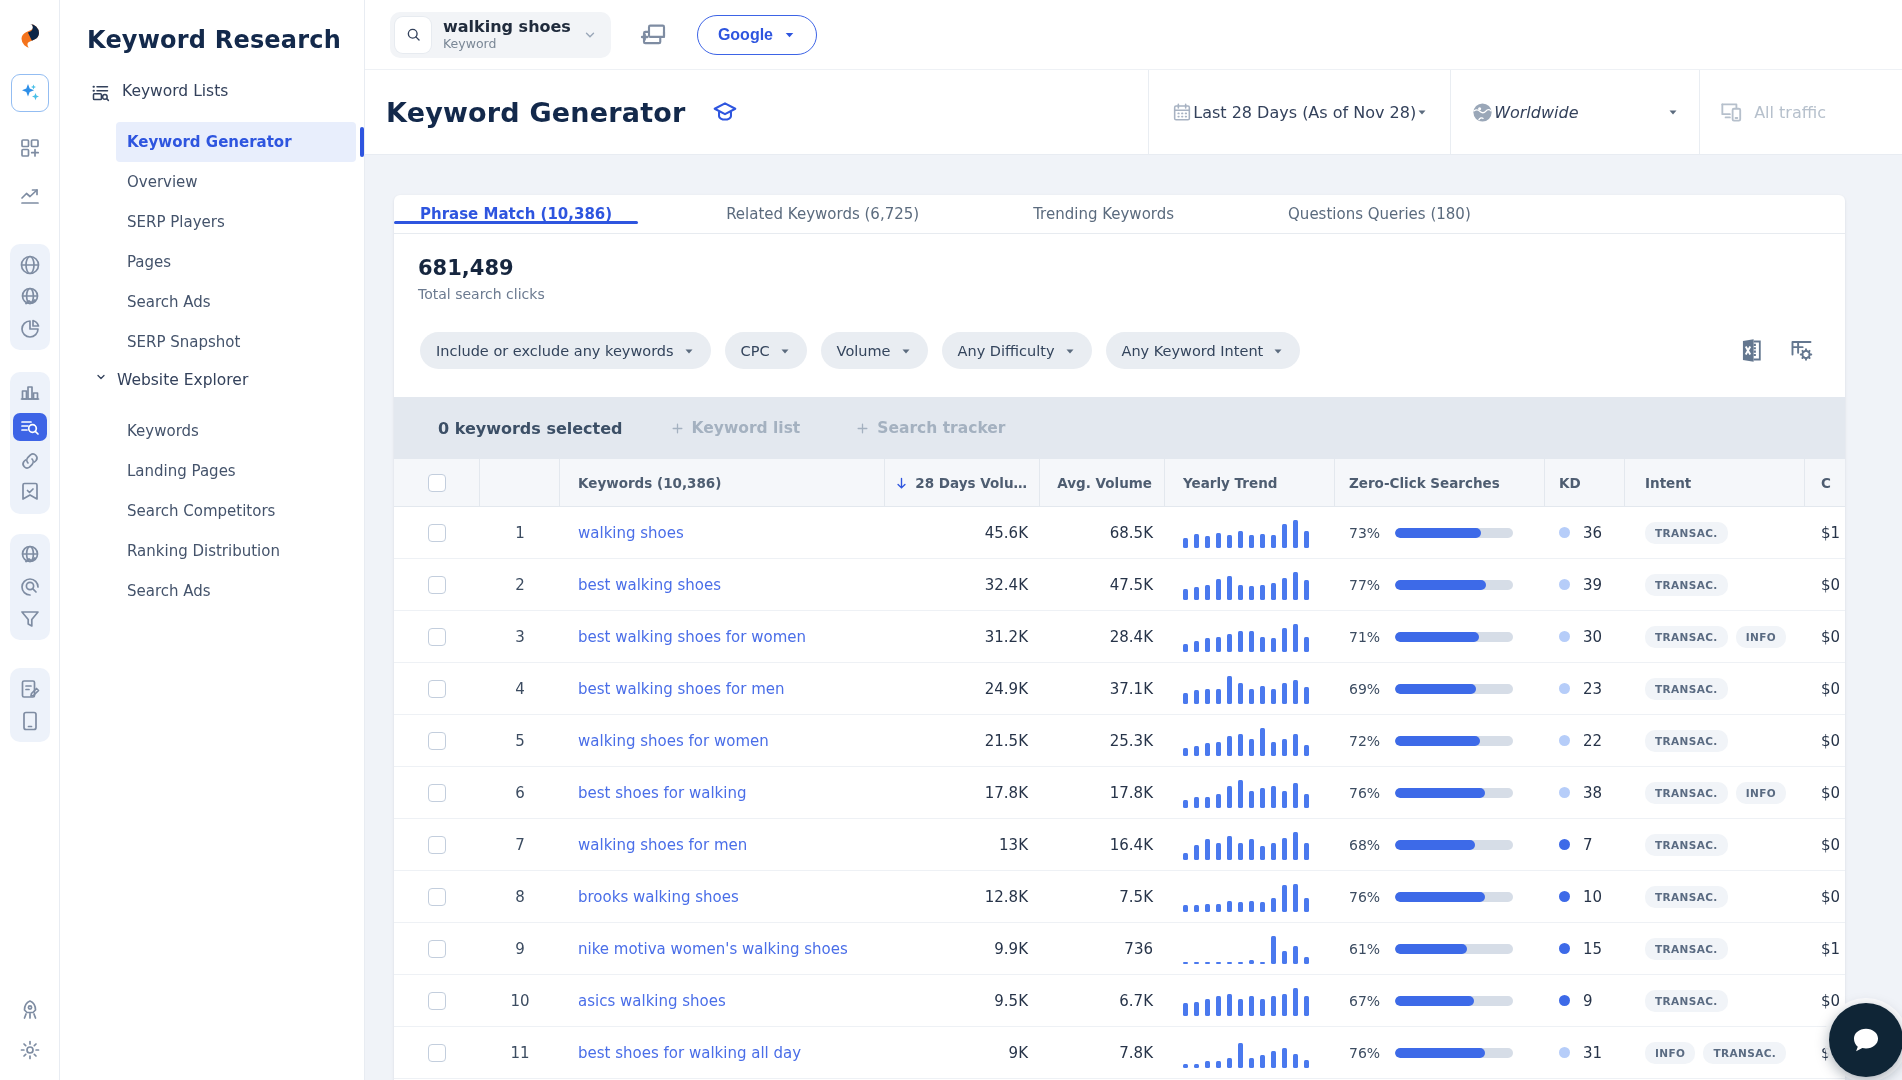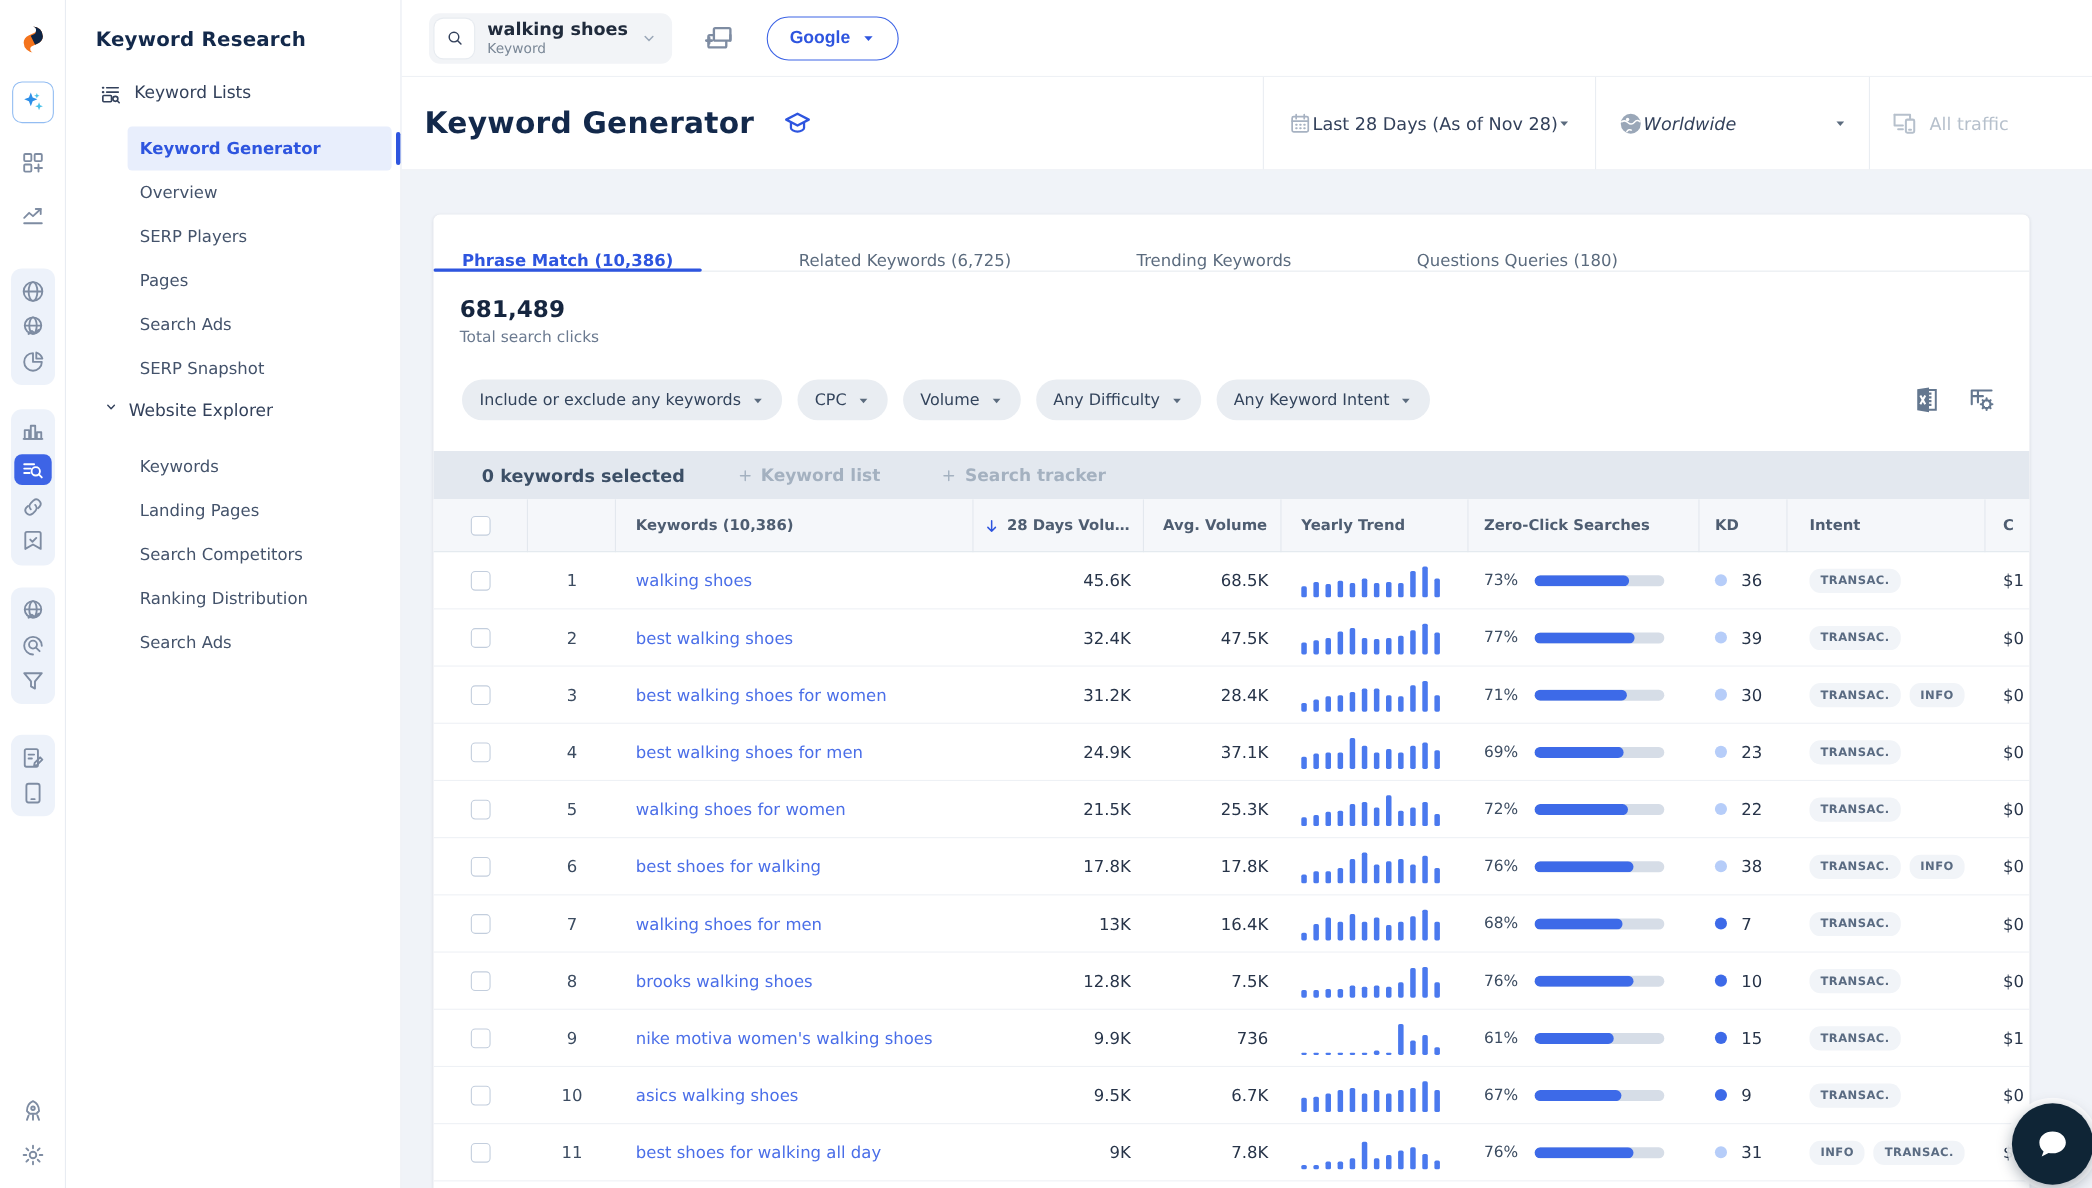--- a/index.html
+++ b/index.html
@@ -13,21 +13,21 @@
   .ai-btn { margin-top:24px; width:38px; height:38px; border:1.5px solid #93bdf2; border-radius:9px; display:flex; align-items:center; justify-content:center; background:#fff; }
   .rail-icon { width:24px; height:24px; display:flex; align-items:center; justify-content:center; color:#7e8ca2; }
   .rail-single { margin-top:24px; }
   .rail-group { background:#edf2fa; border-radius:10px; width:40px; padding:9px 0; display:flex; flex-direction:column; align-items:center; gap:8px; }
   .g1 { margin-top:36px; } .g2 { margin-top:22px; } .g3 { margin-top:20px; } .g4 { margin-top:28px; }
   .rail-sel { width:34px; height:28px; background:#3d64e6; border-radius:7px; display:flex; align-items:center; justify-content:center; color:#fff; }
   .rail-bottom { margin-top:auto; margin-bottom:18px; display:flex; flex-direction:column; gap:16px; align-items:center; }
 
   
   .sidebar { position:absolute; left:60px; top:0; width:305px; height:1080px; background:#fff; border-right:1px solid #e8ecf2; z-index:4; }
-  .sb-title { padding:26px 0 0 27px; font-size:18px; font-weight:700; color:#13294b; letter-spacing:.2px; }
+  .sb-title { padding:26px 0 0 27px; font-size:24px; font-weight:700; color:#13294b; letter-spacing:.2px; }
   .sb-nav { margin-top:28px; }
   .sb-row { height:40px; display:flex; font-size:15.5px; color:#33415b; cursor:pointer; }
   .sb-lists { padding-left:30px; gap:11px; font-weight:400; }
   .sb-group { padding-left:35px; gap:10px; }
   .sb-group.blue { color:#2e55df; }
   .sb-sub { height:40px; display:flex; align-items:center; margin:0 8px 0 56px; padding-left:11px; font-size:15px; color:#44536b; border-radius:4px; cursor:pointer; position:relative; }
   .sb-sub.selected { background:#e8eefc; color:#2e55df; font-weight:600; }
   .sb-sub.selected::after { content:''; position:absolute; right:-8px; top:5px; bottom:5px; width:4px; border-radius:2px; background:#2e55df; }
   .sb-gap { height:9px; }
   .chev { width:12px; height:12px; }
@@ -49,36 +49,36 @@
   .ph-div { width:1px; height:100%; background:#e9edf2; }
   .ph-ctl { display:flex; align-items:center; padding:0 22px; height:100%; font-size:16px; color:#33415b; cursor:pointer; }
   .ph-region { width:248px; padding:0 20px;font-style:italic; }
   .ph-region .lbl { flex:1; }
   .ph-traffic { color:#b6c0cc; gap:10px; padding:0 18px; margin-right:58px; cursor:default; }
 
   
   .main { position:absolute; left:365px; top:155px; right:0; bottom:0; background:#f0f3f8; }
   .card { position:absolute; left:29px; top:40px; width:1451px; bottom:0; background:#fff; border-radius:6px 6px 0 0; box-shadow:0 1px 3px rgba(16,24,40,.10); overflow:hidden; }
 
-  .tabs { height:52px; border-bottom:1px solid #e7ebf0; display:flex; align-items:flex-end; gap:62px; padding:0 0 0 0; }
+  .tabs { height:39px; border-bottom:1px solid #e7ebf0; display:flex; align-items:center; gap:62px; padding:0 0 0 0; }
   .tab { display:flex; align-items:center; padding:0 26px; font-size:15px; color:#5b6b7e; position:relative; cursor:pointer; white-space:nowrap; }
   .tab.active { color:#2e55df; font-weight:700; }
   .tab.active::after { content:''; position:absolute; left:0; right:0; bottom:-1px; height:3px; background:#2e55df; border-radius:2px; }
 
   .stats { display:flex; padding:22px 0 30px 24px; }
   .stat { min-width:183px; }
   .stat .num { font-size:21px; font-weight:700; color:#16263f; }
   .stat .lbl { font-size:14px; color:#6b7a90; margin-top:6px; }
 
   .filterbar { display:flex; align-items:center; padding:0 30px 28px 26px; }
   .pill { height:37px; background:#e9edf2; border-radius:19px; display:flex; align-items:center; gap:9px; padding:0 16px; font-size:14.5px; color:#33445c; margin-right:14px; cursor:pointer; white-space:nowrap; }
   .fb-icons { margin-left:auto; display:flex; gap:22px; color:#64778f; }
   .fb-icons .ib { cursor:pointer; }
 
-  .selbar { height:44px; background:#e3e8ef; display:flex; align-items:center; padding-left:44px; gap:48px; }
+  .selbar { height:62px; background:#e3e8ef; display:flex; align-items:center; padding-left:44px; gap:48px; }
   .selbar .count { font-size:16px; font-weight:600; color:#3c4f66; }
   .selbar .act { font-size:15.5px; font-weight:600; color:#a4b1c0; display:flex; gap:8px; align-items:center; cursor:default; }
 
   .grid-row { display:grid; grid-template-columns:86px 80px 325px 155px 125px 170px 210px 80px 180px 1fr; align-items:center; }
   .thead { height:48px; background:#f5f7fa; border-bottom:1px solid #e3e8ee; font-size:13.5px; color:#4e5d71; font-weight:600; }
   .thead > div { height:48px; display:flex; align-items:center; }
   .thead .hc { border-right:1px solid #e3e8ee; }
   .h-keywords { padding-left:18px; }
   .h-right { justify-content:flex-end; padding-right:12px; gap:6px; }
   .h-pl14 { padding-left:14px; } .h-pl18 { padding-left:18px; } .h-pl20 { padding-left:20px; }

